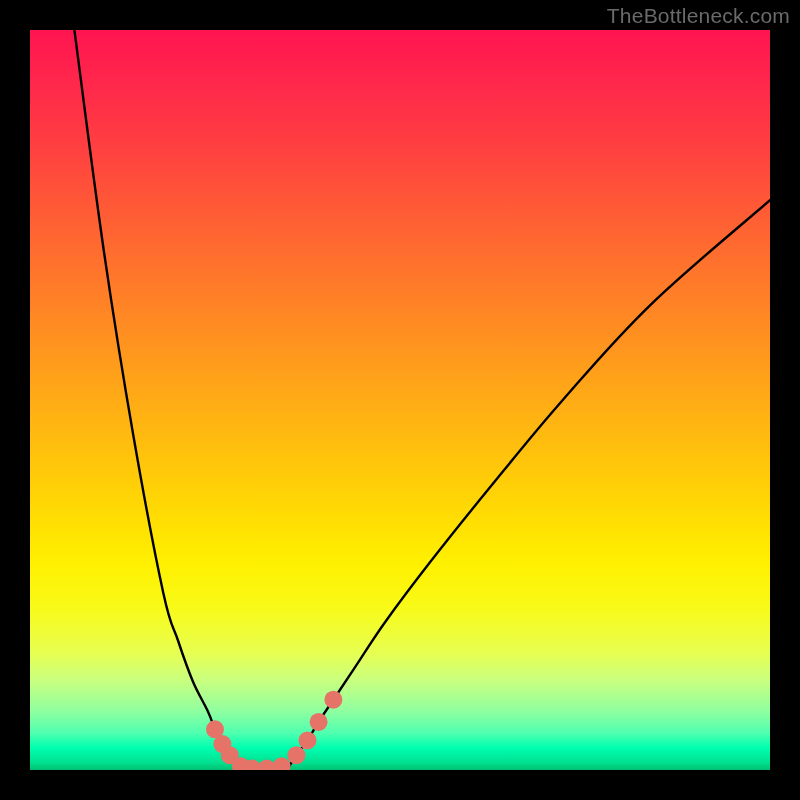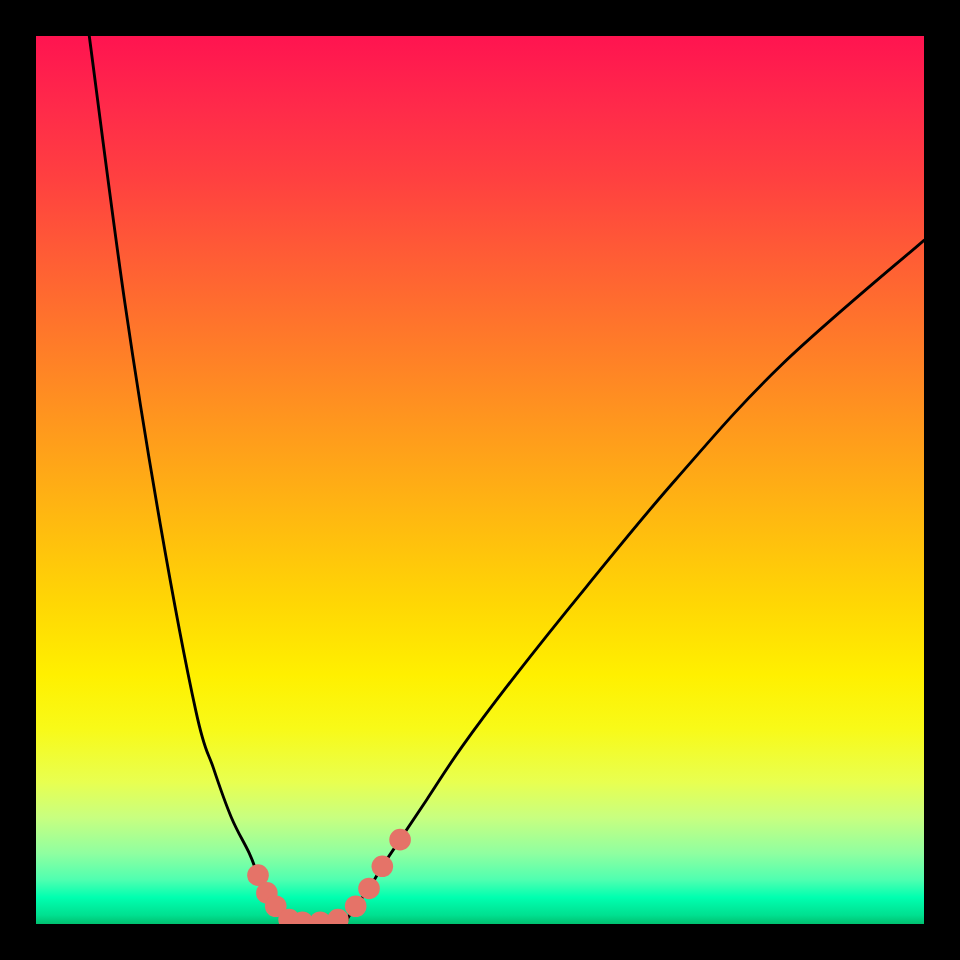--- a/index.html
+++ b/index.html
@@ -81,13 +81,14 @@
           <circle cx="222.00" cy="738.52" r="9" fill="#e57368"></circle>
           <circle cx="236.80" cy="738.52" r="9" fill="#e57368"></circle>
           <circle cx="251.60" cy="736.30" r="9" fill="#e57368"></circle>
           <circle cx="266.40" cy="725.20" r="9" fill="#e57368"></circle>
           <circle cx="277.50" cy="710.40" r="9" fill="#e57368"></circle>
           <circle cx="288.60" cy="691.90" r="9" fill="#e57368"></circle>
           <circle cx="303.40" cy="669.70" r="9" fill="#e57368"></circle>
         </g>
     </svg>
   </div>
+  <div class="watermark">TheBottleneck.com</div>
 </div>
 
 </body></html>

